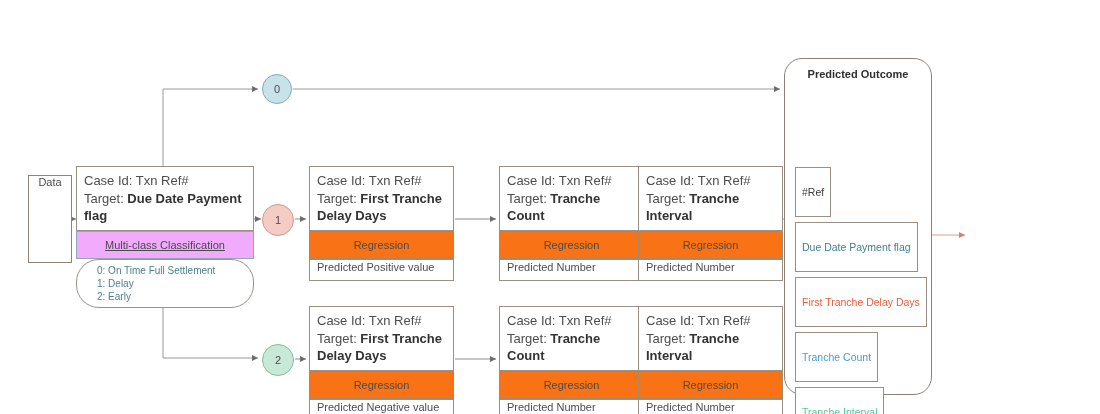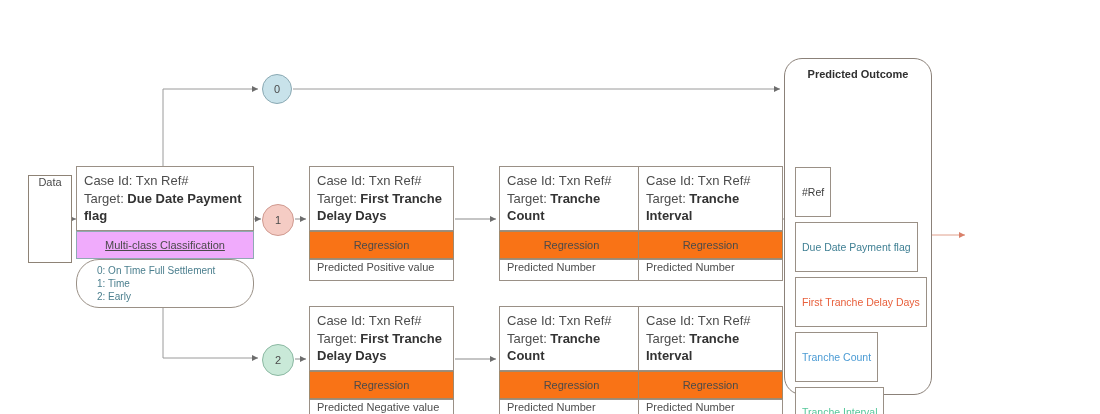--- a/index.html
+++ b/index.html
@@ -144,21 +144,21 @@
   </div>
 
   <div class="node card clscard">
     <div class="seg hdr">
       <div class="l1">Case Id: Txn Ref#</div>
       <div class="l2"><span>Target: </span><b>Due Date Payment flag</b></div>
     </div>
     <div class="seg mid">Multi-class Classification</div>
     <div class="seg foot">
       <div>0: On Time Full Settlement</div>
-      <div>1:  Time</div>
+      <div>1:  Delay</div>
       <div>2: Early</div>
     </div>
   </div>
 
   <div class="node circ c0">
     <span>0</span>
   </div>
   <div class="node circ c1">
     <span>1</span>
   </div>

